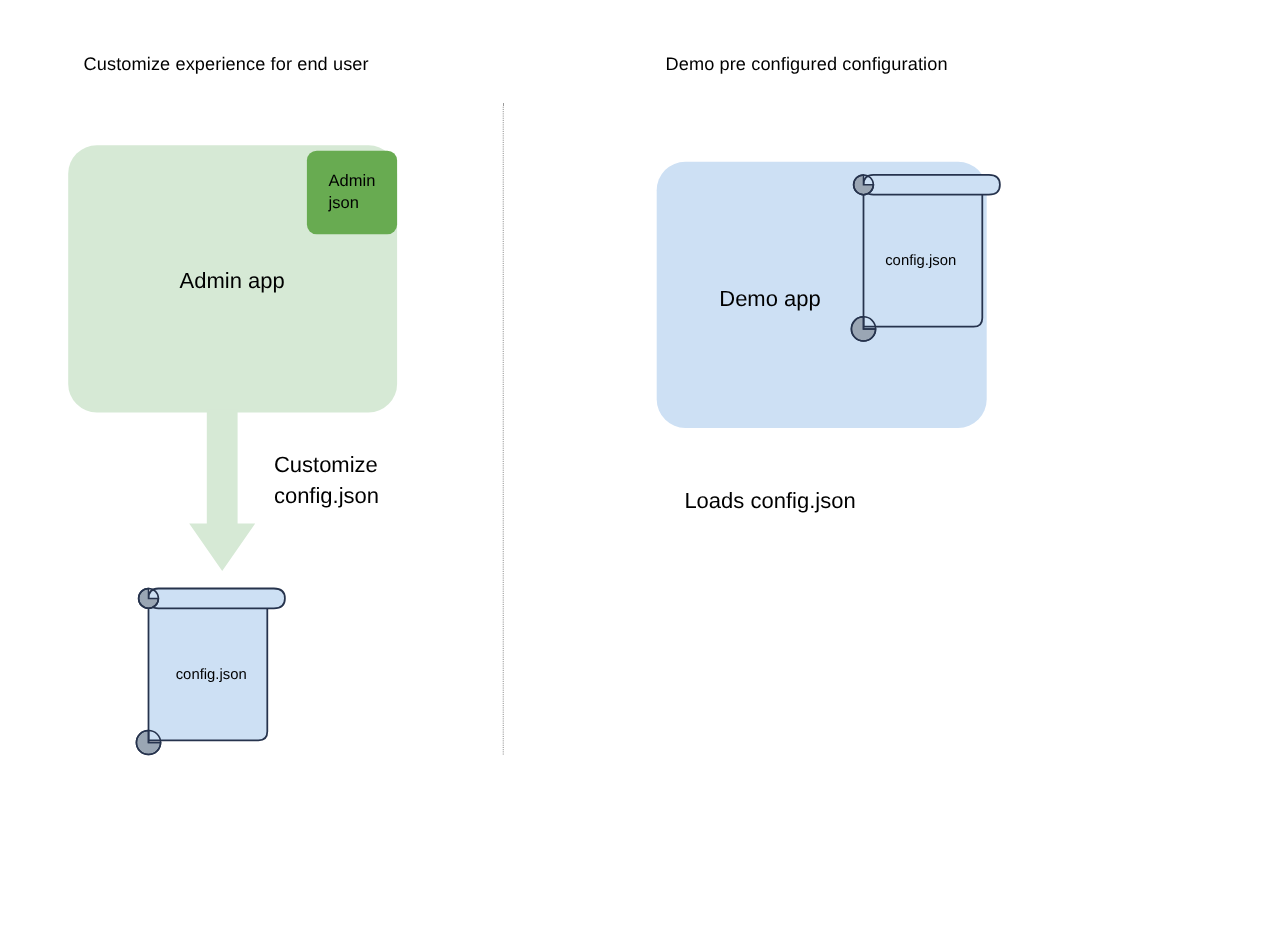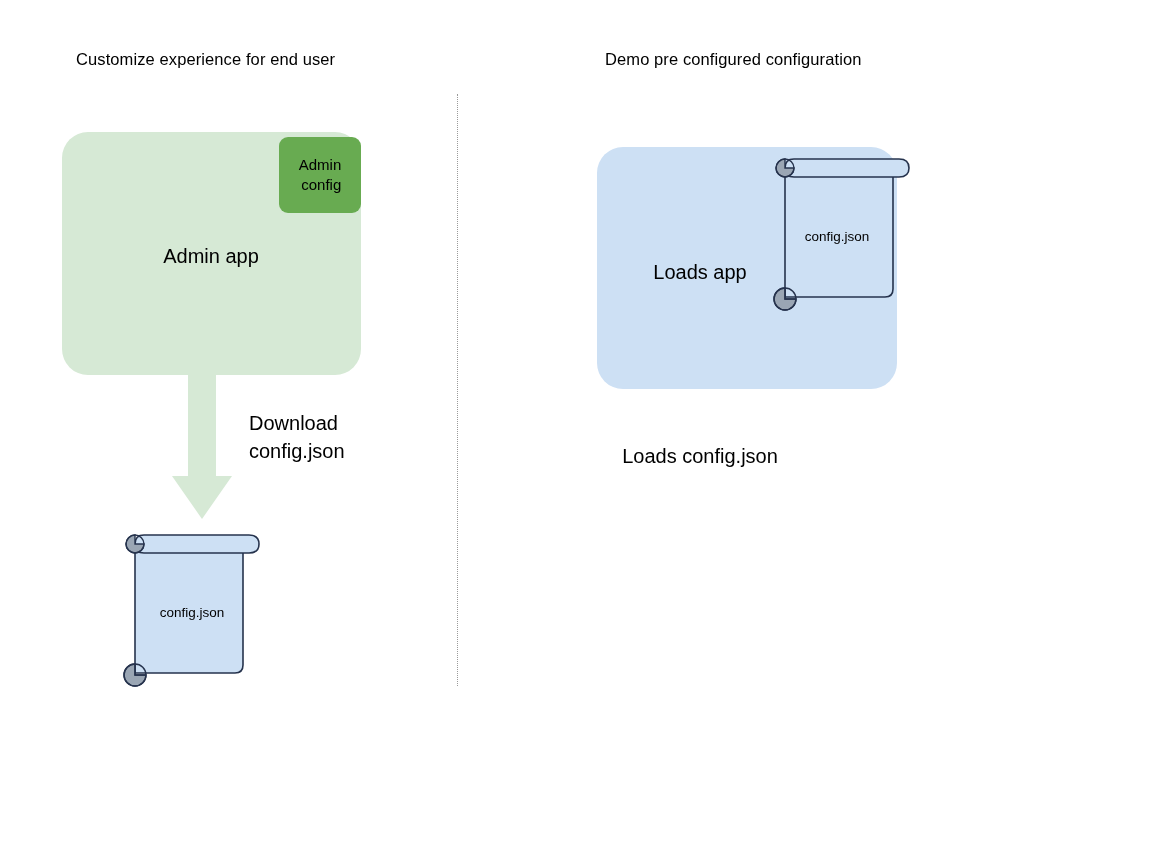--- a/index.html
+++ b/index.html
@@ -81,21 +81,21 @@
     left: 279px;
     top: 137px;
     width: 82px;
     height: 76px;
     background: #68ab51;
     border-radius: 9px;
   }
   #admin-panel-label {
     left: 320px;
     top: 155px;
-    text-align: right;
+    text-align: left;
     transform: translateX(-50%);
     line-height: 1.32;
   }
 
   
   #download-arrow {
     position: absolute;
     left: 171px;
     top: 372px;
     width: 62px;
@@ -155,47 +155,47 @@
   <div class="txt heading" id="heading-right">Demo pre configured configuration</div>
 
   <div id="divider"></div>
 
   <div id="admin-app"></div>
 
   <div class="txt label-lg center" id="admin-app-label">Admin app</div>
 
   <div id="admin-panel"></div>
 
-  <div class="txt label-md" id="admin-panel-label"><span>Admin</span><br><span>config</span></div>
+  <div class="txt label-md" id="admin-panel-label"><span>Admin</span><br><span>json</span></div>
 
   <svg id="download-arrow" viewBox="0 0 62 155">
     <path d="M 17 0 L 45 0 L 45 104 L 61 104 L 31 147 L 1 104 L 17 104 Z" fill="#d6e9d5" stroke="none"></path>
   </svg>
 
-  <div class="txt label-lg" id="arrow-label"><span>Download</span><br><span>config.json</span></div>
+  <div class="txt label-lg" id="arrow-label"><span>Customize</span><br><span>config.json</span></div>
 
   <svg class="scroll-wrap" id="scroll-left" viewBox="0 0 150 168">
 
     <path d="M 17 20 L 125 20 L 125 141 Q 125 149 117 149 L 17 149 Z" fill="#cde0f4" stroke="#26334d" stroke-width="1.6"></path>
 
     <path d="M 26 11 L 131 11 Q 141 11 141 20 Q 141 29 131 29 L 26 29 Q 17 29 17 20 Q 17 11 26 11 Z" fill="#cde0f4" stroke="#26334d" stroke-width="1.6"></path>
 
     <path d="M 17 11 A 9 9 0 1 0 26 20 L 17 20 Z" fill="#9aa6b4" stroke="#26334d" stroke-width="1.4"></path>
     <circle cx="17" cy="20" r="9" fill="none" stroke="#26334d" stroke-width="1.4"></circle>
 
     <path d="M 17 140 A 11 11 0 1 0 28 151 L 17 151 Z" fill="#9aa6b4" stroke="#26334d" stroke-width="1.4"></path>
     <circle cx="17" cy="151" r="11" fill="none" stroke="#26334d" stroke-width="1.4"></circle>
     <path d="M 17 140 L 17 151 L 28 151" fill="none" stroke="#26334d" stroke-width="1.4"></path>
   </svg>
 
   <div class="scroll-label" id="scroll-left-label">config.json</div>
 
   <div id="demo-app"></div>
 
-  <div class="txt label-lg center" id="demo-app-label">Loads app</div>
+  <div class="txt label-lg center" id="demo-app-label">Demo app</div>
 
   <svg class="scroll-wrap" id="scroll-right" viewBox="0 0 150 168">
     <path d="M 17 20 L 125 20 L 125 141 Q 125 149 117 149 L 17 149 Z" fill="#cde0f4" stroke="#26334d" stroke-width="1.6"></path>
     <path d="M 26 11 L 131 11 Q 141 11 141 20 Q 141 29 131 29 L 26 29 Q 17 29 17 20 Q 17 11 26 11 Z" fill="#cde0f4" stroke="#26334d" stroke-width="1.6"></path>
     <path d="M 17 11 A 9 9 0 1 0 26 20 L 17 20 Z" fill="#9aa6b4" stroke="#26334d" stroke-width="1.4"></path>
     <circle cx="17" cy="20" r="9" fill="none" stroke="#26334d" stroke-width="1.4"></circle>
     <path d="M 17 140 A 11 11 0 1 0 28 151 L 17 151 Z" fill="#9aa6b4" stroke="#26334d" stroke-width="1.4"></path>
     <circle cx="17" cy="151" r="11" fill="none" stroke="#26334d" stroke-width="1.4"></circle>
     <path d="M 17 140 L 17 151 L 28 151" fill="none" stroke="#26334d" stroke-width="1.4"></path>
   </svg>

